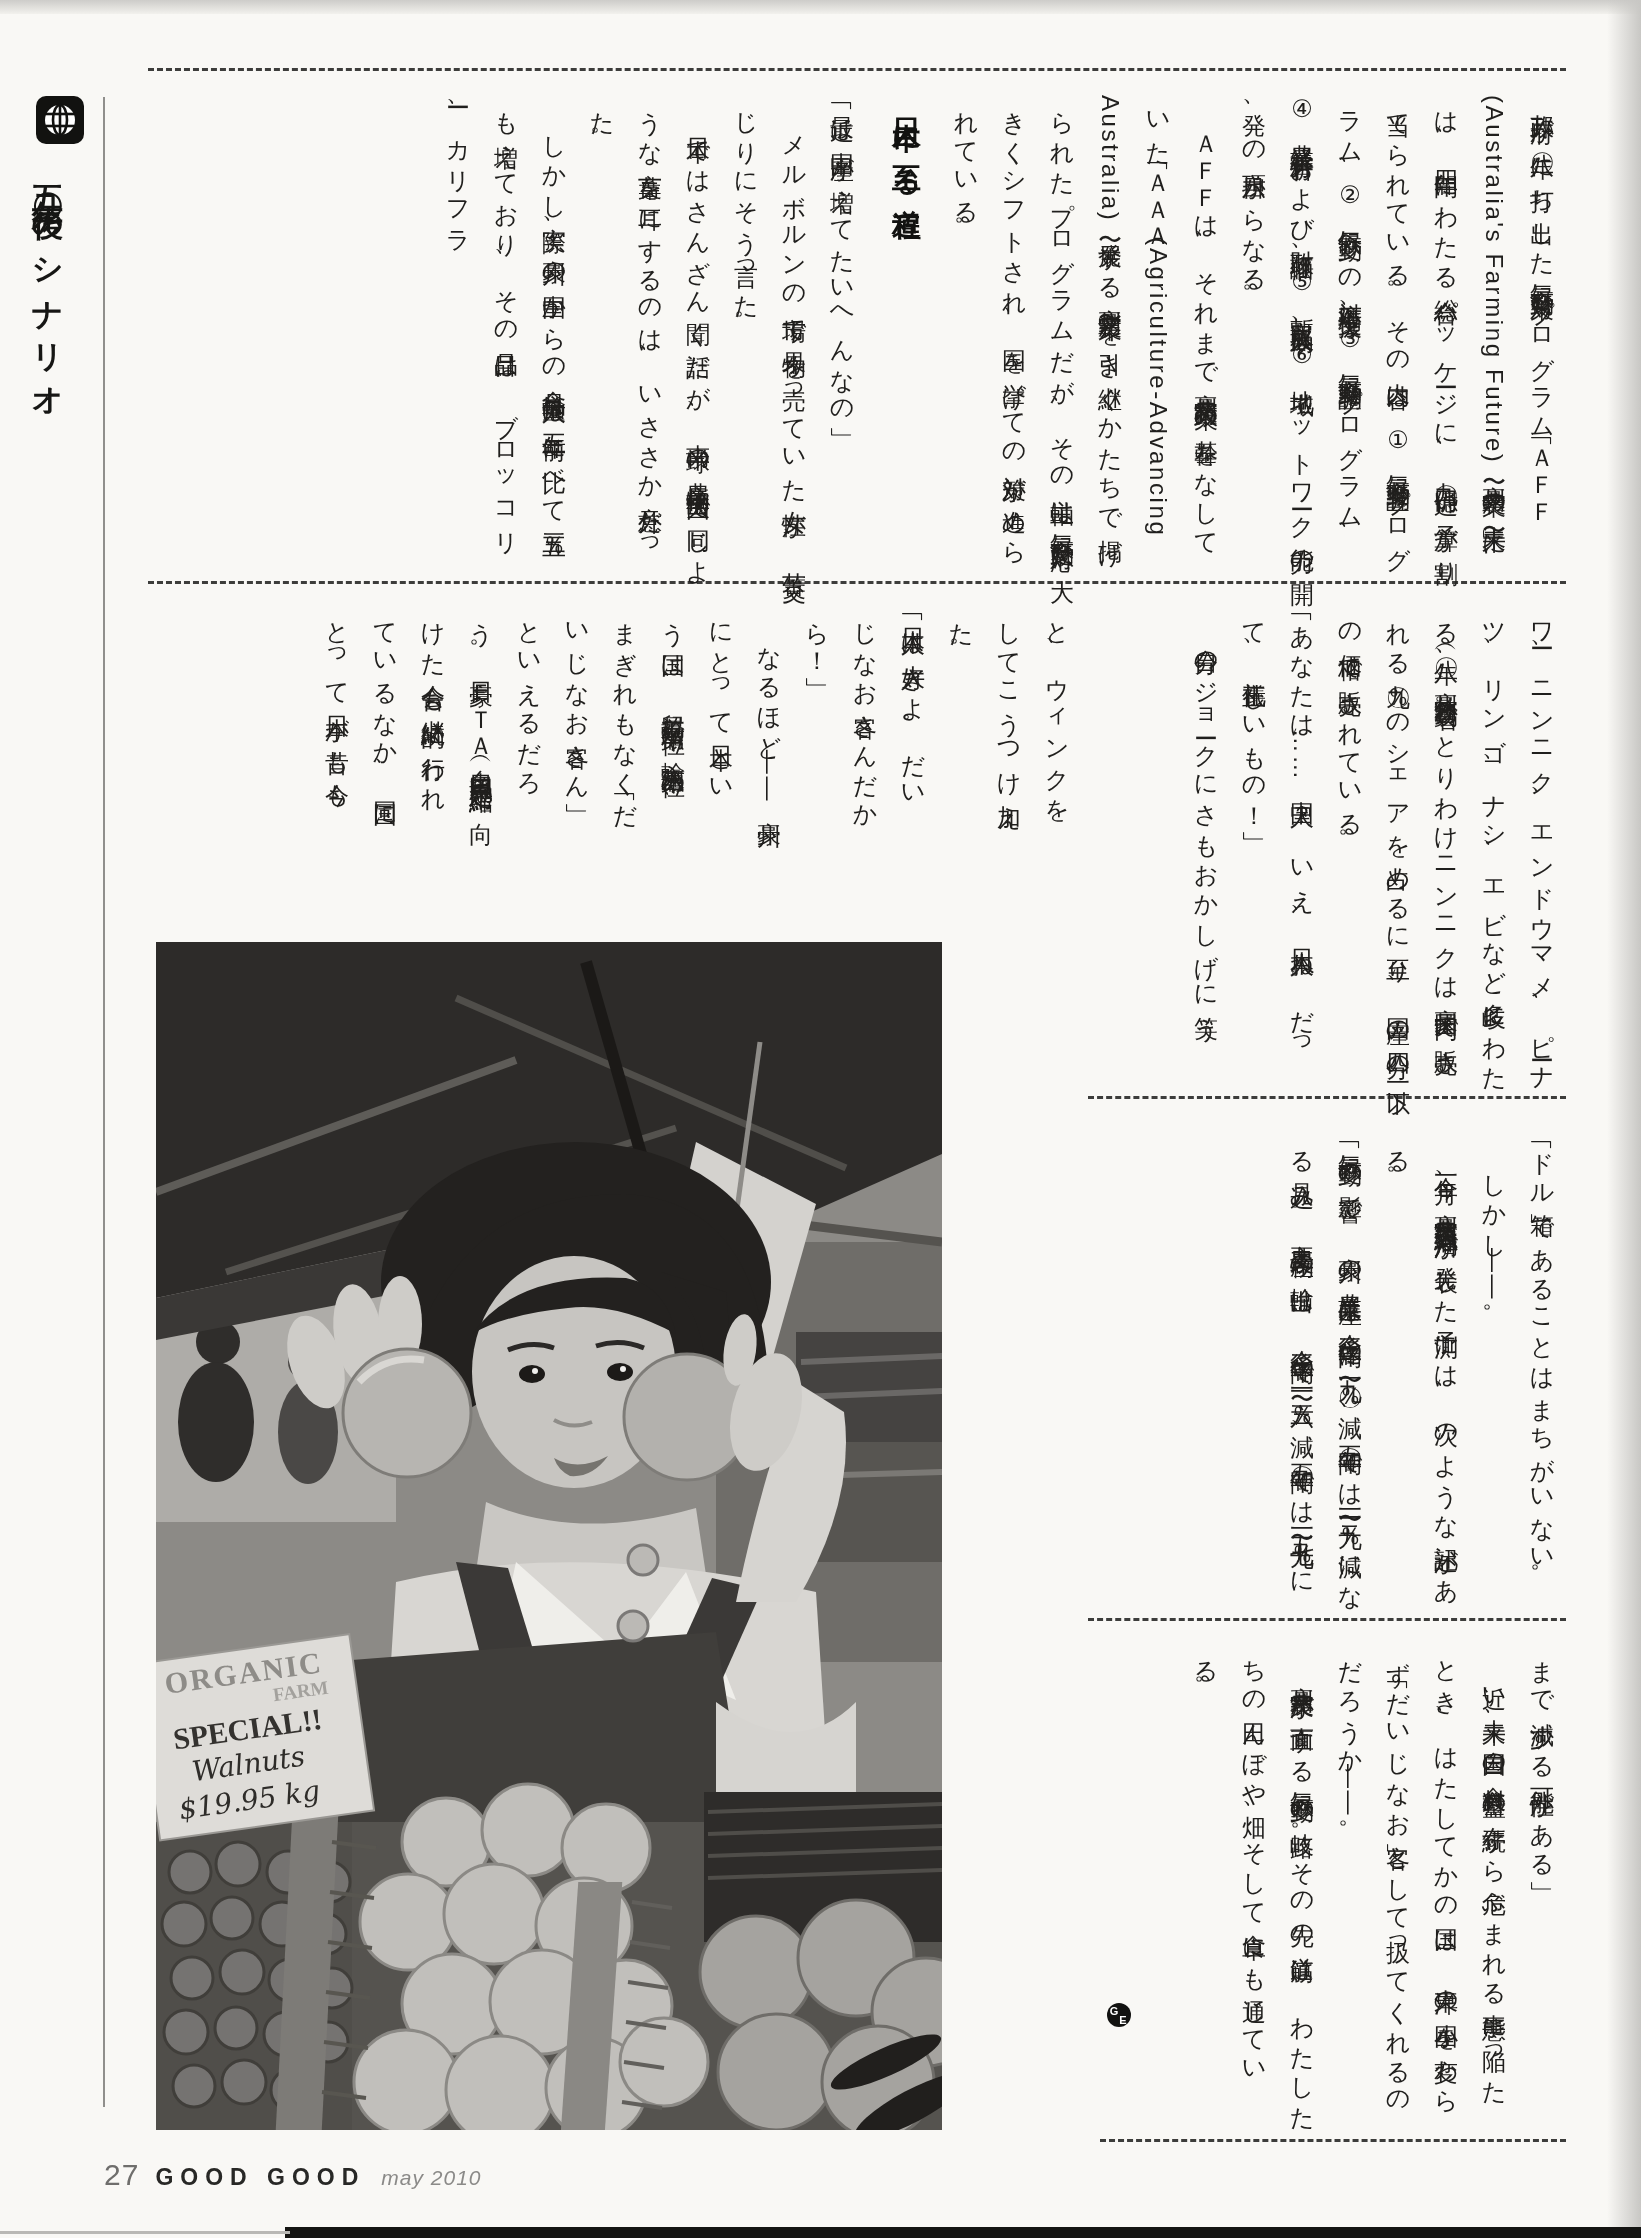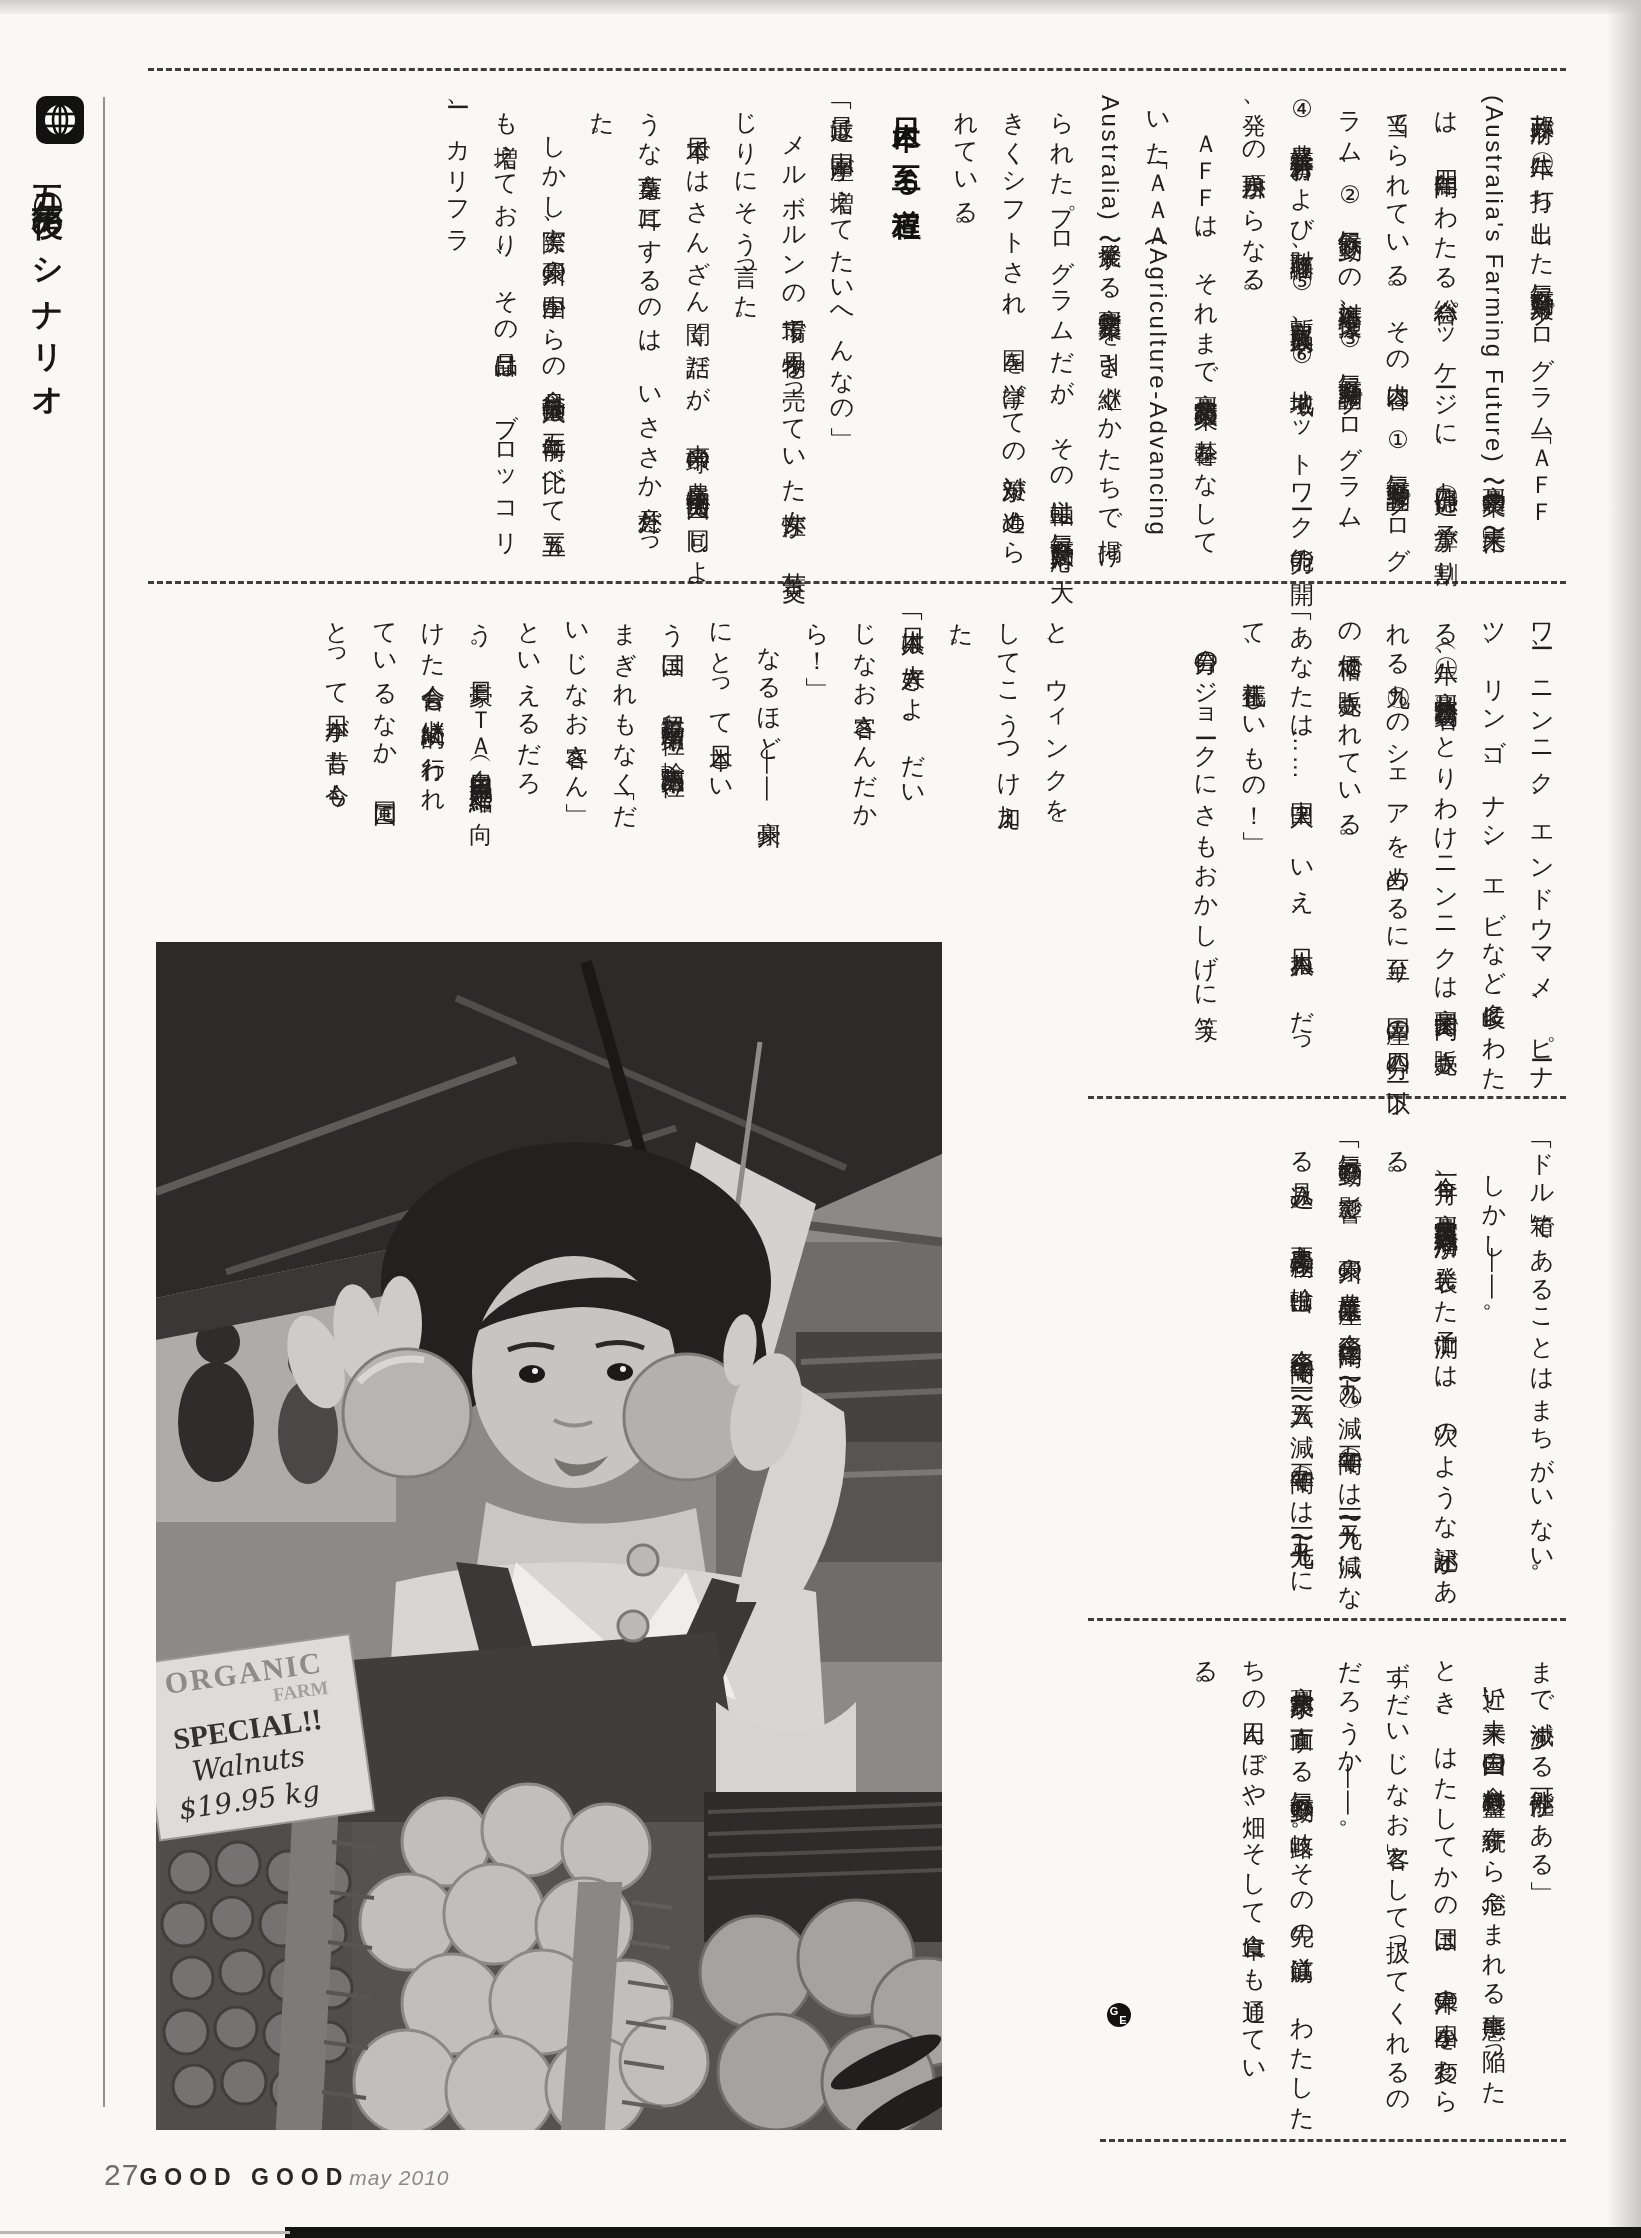--- a/index.html
+++ b/index.html
@@ -56,21 +56,21 @@
   }
 
   
   .photo-wrap { position:absolute; left:156px; top:942px; width:786px; height:1188px; background:#8c8a86; }
   .photo-wrap svg { display:block; }
 
   
   .end-mark { position:absolute; left:1106px; top:2002px; width:26px; height:26px; }
 
   
-  .footer { position:absolute; left:104px; top:2158px; display:flex; align-items:baseline; }
+  .footer { position:absolute; left:104px; top:2158px; display:flex; align-items:baseline; gap:16px; }
   .page-num  { font-size:30px; color:#6f6e6c; letter-spacing:1px; }
   .mag-name  { font-size:23px; font-weight:700; letter-spacing:7px; color:#282826; }
   .mag-issue { font-size:21px; font-style:italic; color:#8b8a88; letter-spacing:1px;text-align:center; }
 </style>
 </head>
 <body>
 
 <div class="scan-top"></div>
 <div class="scan-right"></div>
 <div class="scan-bottom-black"></div>

